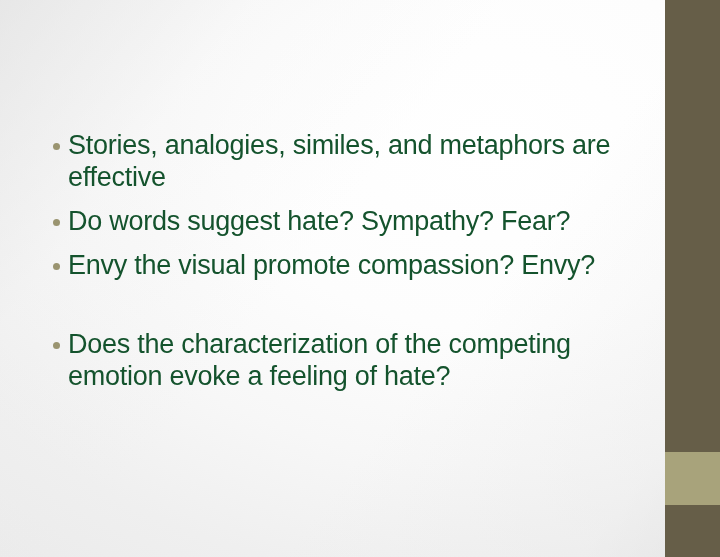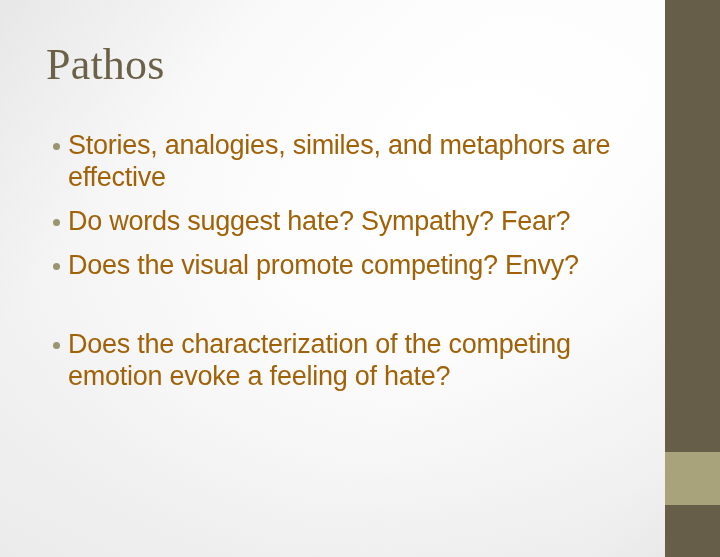--- a/index.html
+++ b/index.html
@@ -86,21 +86,21 @@
     width: 600px;
   }
   .bullet-item {
     position: relative;
     display: block;
     padding-left: 28px;
     margin-bottom: 12px;
     font-family: "Liberation Sans", sans-serif;
     font-size: 27px;
     line-height: 1.18;
-    color: #a16207;
+    color: #14532d;
     letter-spacing: -0.25px;
   }
   .bullet-item:last-child {
     margin-bottom: 0;
     margin-top: 48px;
   }
   .bullet-dot {
     position: absolute;
     left: 13px;
     top: 13px;
@@ -117,37 +117,36 @@
 <body>
 
 <div id="slide">
 
   <div id="slide-background"></div>
   <div id="slide-background-sheen"></div>
 
   <div id="side-bar"></div>
   <div id="side-bar-accent"></div>
 
-  <div id="title">Pathos</div>
 
   <div id="body">
 
     <div class="bullet-item">
       <span class="bullet-dot"></span>
       <span class="bullet-text">Stories, analogies, similes, and metaphors are effective</span>
     </div>
 
     <div class="bullet-item">
       <span class="bullet-dot"></span>
       <span class="bullet-text">Do words suggest hate? Sympathy? Fear?</span>
     </div>
 
     <div class="bullet-item">
       <span class="bullet-dot"></span>
-      <span class="bullet-text">Does the visual promote competing? Envy?</span>
+      <span class="bullet-text">Envy the visual promote compassion? Envy?</span>
     </div>
 
     <div class="bullet-item">
       <span class="bullet-dot"></span>
       <span class="bullet-text">Does the characterization of the competing emotion evoke a feeling of hate?</span>
     </div>
 
   </div>
 
 </div>

